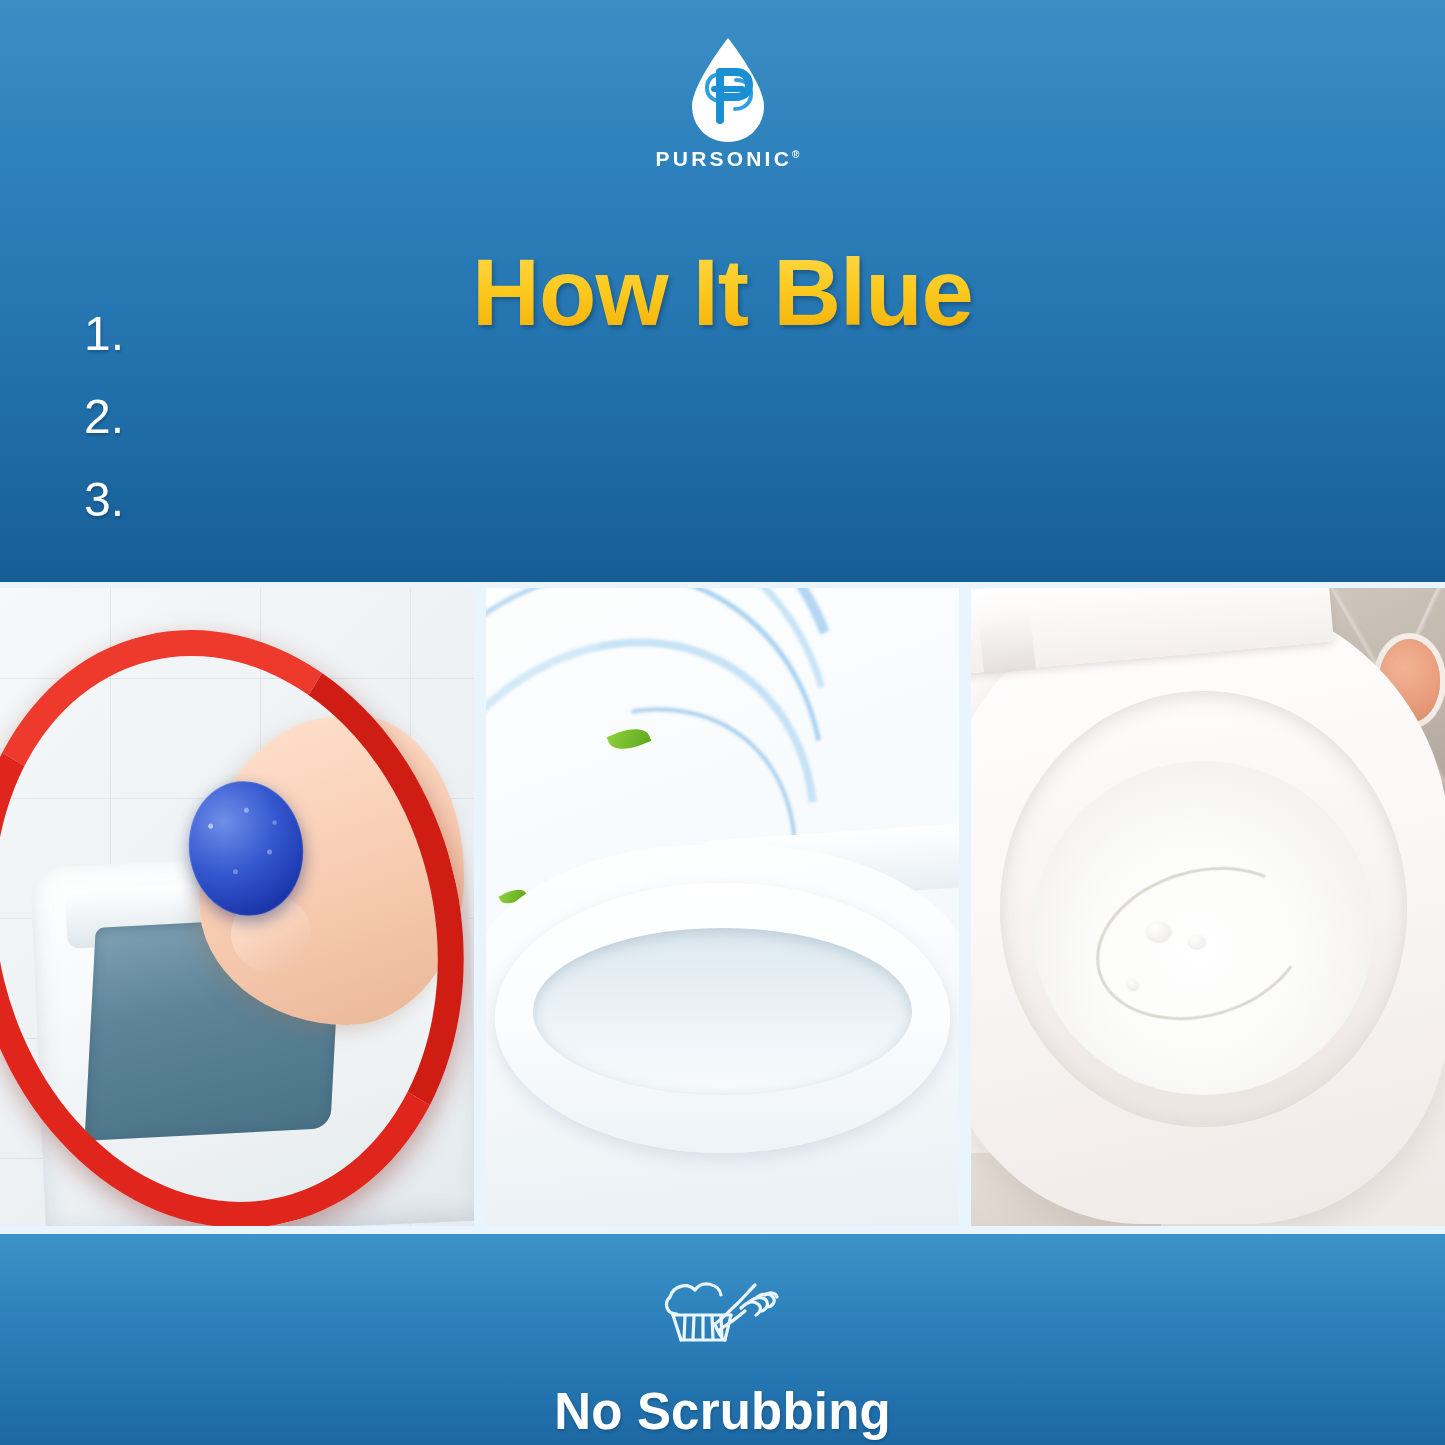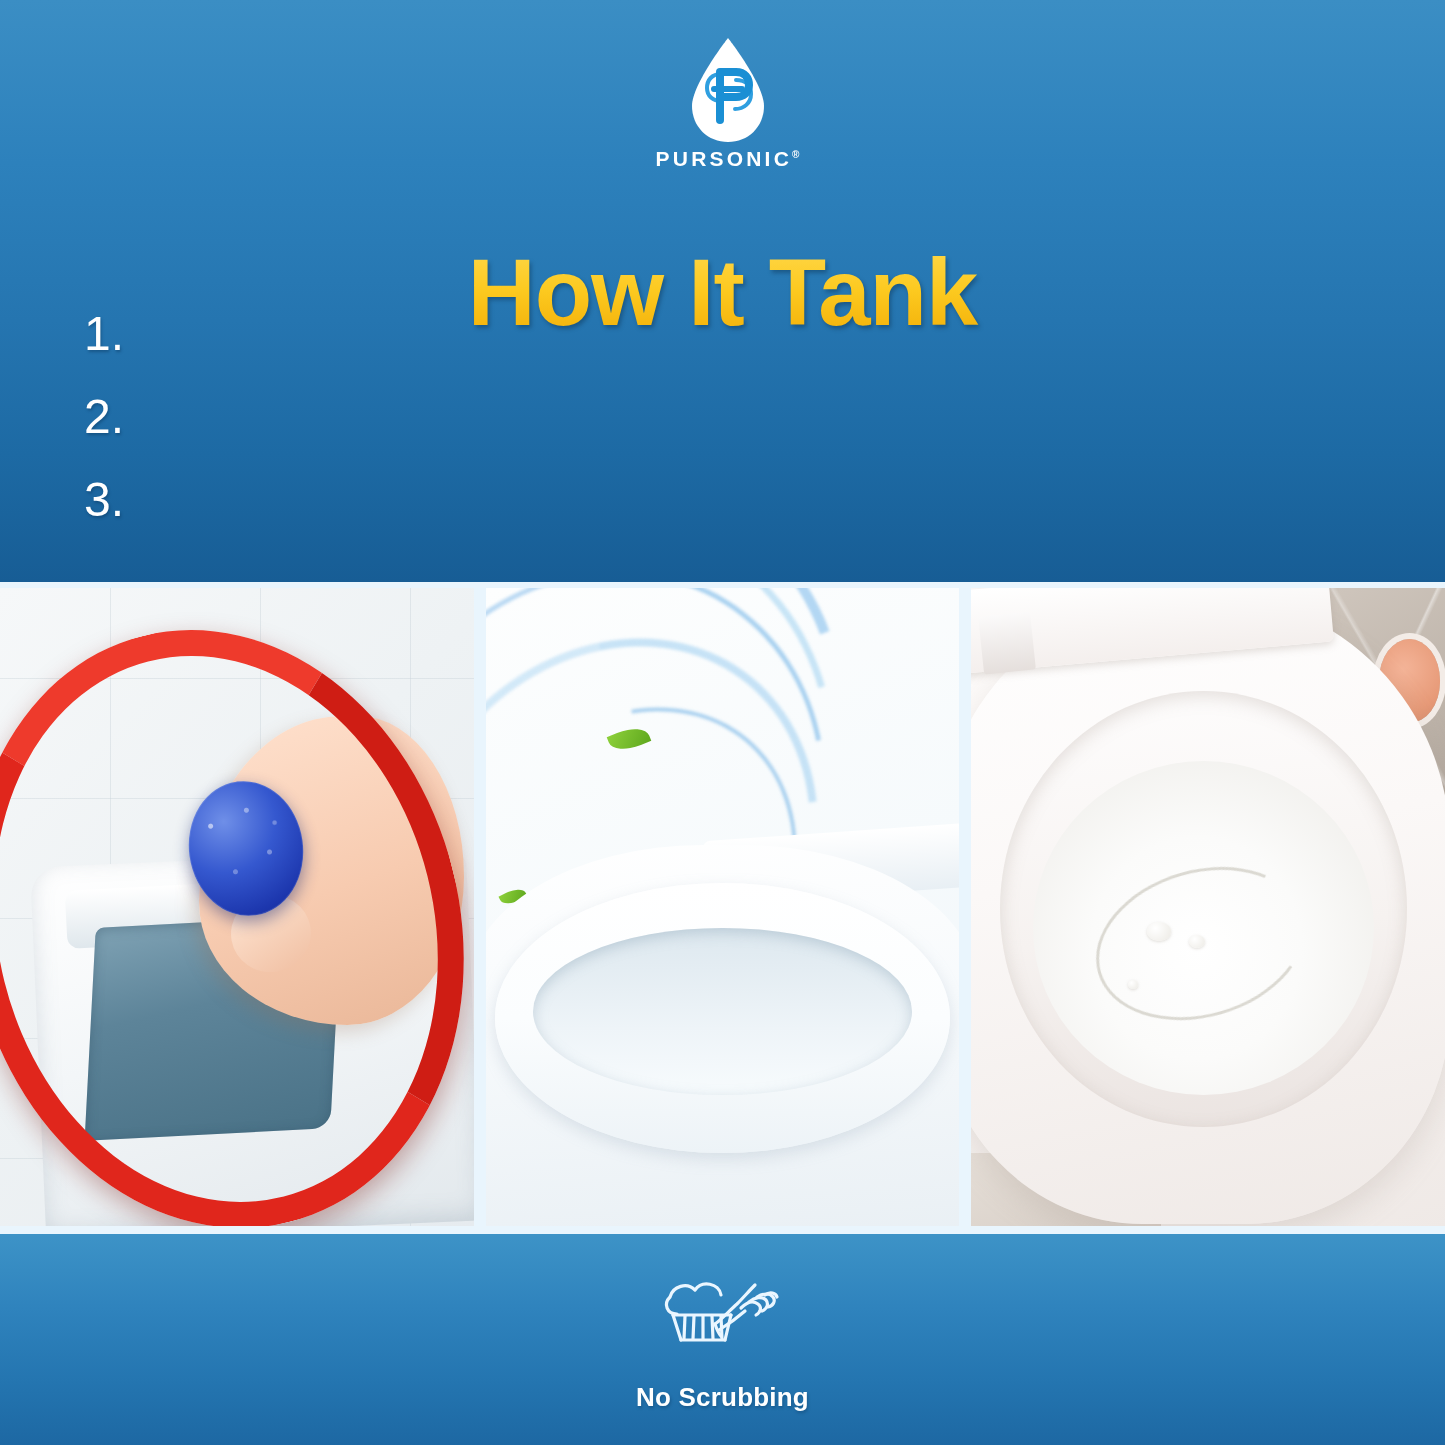--- a/index.html
+++ b/index.html
@@ -423,21 +423,21 @@
     width: 1445px;
     height: 9px;
     background: #e9f5fd;
   }
   .brush-icon {
     margin-top: 44px;
   }
   .footer-label {
     margin-top: 14px;
     color: #ffffff;
-    font-size: 26px;
+    font-size: 51px;
     font-weight: bold;
     letter-spacing: .2px;
     text-shadow: 1px 2px 3px rgba(10, 50, 85, 0.35);
   }
 </style>
 </head>
 <body>
 
 <div class="infographic">
 
@@ -450,21 +450,21 @@
           <path d="M41 40 C32 40 27 46 27 54 C27 62 33 67 41 67" fill="none" stroke="#2f9fe0" stroke-width="4" stroke-linecap="round"></path>
           <path d="M56 46 C66 46 71 52 71 60 C71 69 64 75 55 75" fill="none" stroke="#2f9fe0" stroke-width="4" stroke-linecap="round"></path>
           <path d="M40 38 L40 86" stroke="#1a8fd4" stroke-width="8" stroke-linecap="round" fill="none"></path>
           <path d="M40 38 L56 38 C65 38 69 44 69 51 C69 58 64 63 56 63 L40 63" fill="none" stroke="#1a8fd4" stroke-width="8" stroke-linejoin="round"></path>
           <path d="M34 55 L62 55" stroke="#1a8fd4" stroke-width="6" stroke-linecap="round"></path>
         </svg>
       </div>
       <div class="brand-name"><span>PURSONIC</span><span class="reg">®</span></div>
     </div>
 
-    <h1 class="headline">How It Tank</h1>
+    <h1 class="headline">How It Blue</h1>
 
     <ol class="steps" style="list-style:none;margin:0;padding:0;">
       <li class="step">
         <span class="step-num">1.</span>
       </li>
       <li class="step">
         <span class="step-num">2.</span>
       </li>
       <li class="step">
         <span class="step-num">3.</span>

